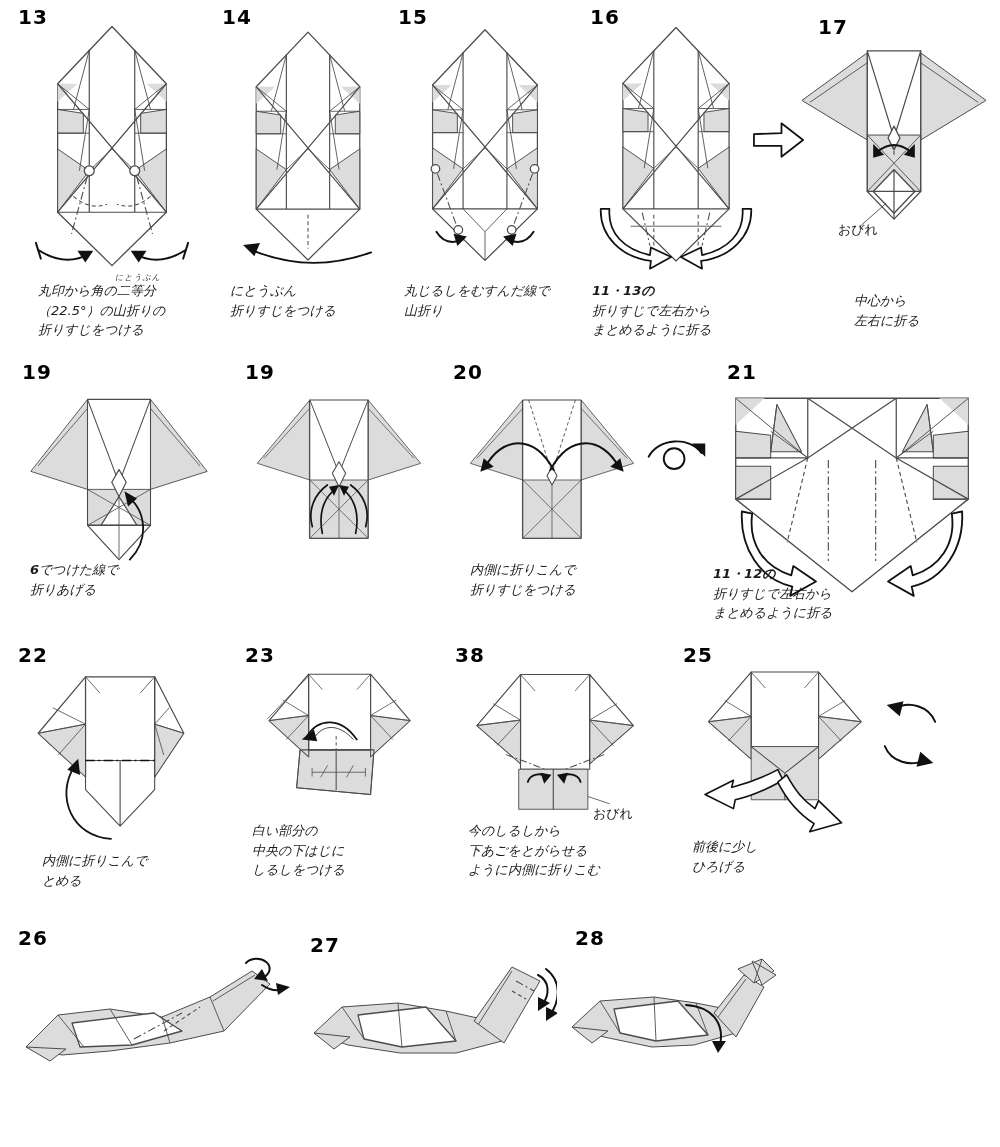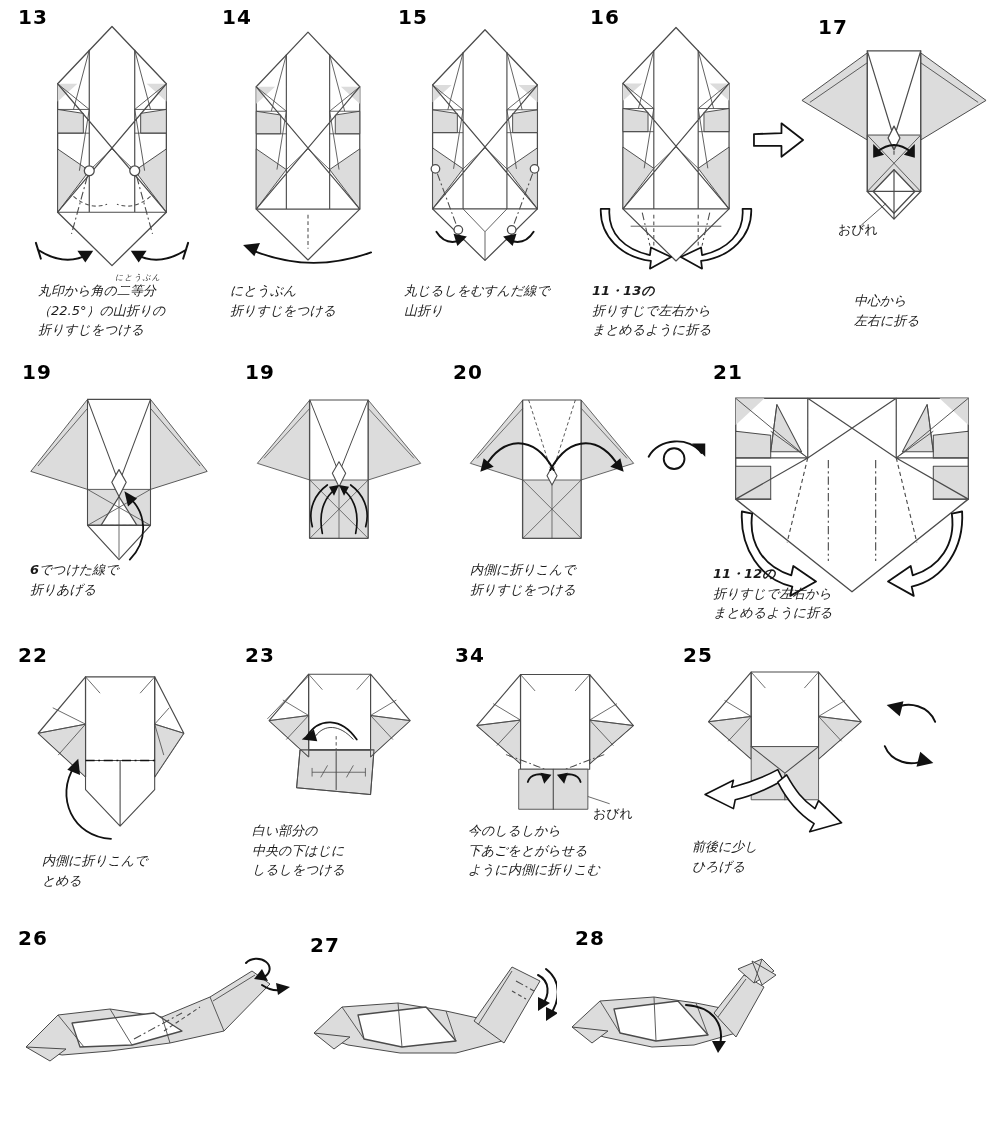--- a/index.html
+++ b/index.html
@@ -233,21 +233,21 @@
     </div>
   </div>
 
   <svg class="fig" style="left:643px;top:428px" width="66" height="50" viewBox="0 0 70 52">
     <path class="arr" d="M6,30 C16,10 50,8 62,26"></path>
     <polygon class="hd" points="66,30 52,16 66,16"></polygon>
     <circle class="wht" cx="33" cy="32" r="11" style="stroke:#111;stroke-width:2"></circle>
   </svg>
 
   <div class="step" style="left:705px;top:360px;width:292px;height:290px">
-    <div class="num" style="left:8px;top:2px">21</div>
+    <div class="num" style="left:22px;top:2px">21</div>
     <svg class="fig" style="left:8px;top:28px" width="278" height="212" viewBox="0 0 270 206">
       <polygon class="wht" points="22,10 248,10 248,108 135,198 22,108"></polygon>
       <polygon class="shdn" points="22,10 50,10 22,36"></polygon>
         <polygon class="shdn" points="248,10 220,10 248,36"></polygon>
       <polygon class="shd" points="22,42 56,46 56,68 22,68"></polygon>
         <polygon class="shd" points="248,42 214,46 214,68 248,68"></polygon>
       <polygon class="shd" points="22,76 56,76 56,108 22,108"></polygon>
         <polygon class="shd" points="248,76 214,76 214,108 248,108"></polygon>
       <polygon class="shd" points="62,16 86,62 56,62"></polygon>
         <polygon class="shd" points="208,16 184,62 214,62"></polygon>
@@ -306,21 +306,21 @@
       <polygon class="hd" points="66,84 80,72 84,86"></polygon>
     </svg>
     <div class="cap" style="left:17px;top:176px">
       <span class="ln">白い部分の</span>
       <span class="ln">中央の下はじに</span>
       <span class="ln">しるしをつける</span>
     </div>
   </div>
 
   <div class="step" style="left:445px;top:645px;width:205px;height:265px">
-    <div class="num" style="left:10px;top:0px">34</div>
+    <div class="num" style="left:10px;top:0px">38</div>
     <svg class="fig" style="left:10px;top:22px" width="182" height="148" viewBox="0 0 200 162">
       <polygon class="wht" points="72,8 24,64 72,106"></polygon>
       <polygon class="shd" points="72,58 24,64 72,106"></polygon>
       <polygon class="wht" points="148,8 196,64 148,106"></polygon>
       <polygon class="shd" points="148,58 196,64 148,106"></polygon>
       <path class="thin" d="M72,58 L24,64 M72,58 L42,40 M72,58 L46,86 M148,58 L196,64 M148,58 L178,40 M148,58 L174,86"></path>
       <rect class="ln" x="72" y="8" width="76" height="104" fill="#fff"></rect>
       <path class="thin" d="M72,8 L88,26 M148,8 L132,26"></path>
       <path class="dd" d="M56,96 Q90,108 108,116 M164,96 Q130,108 112,116"></path>
       <polygon class="shd" points="70,112 146,112 146,156 70,156"></polygon>

